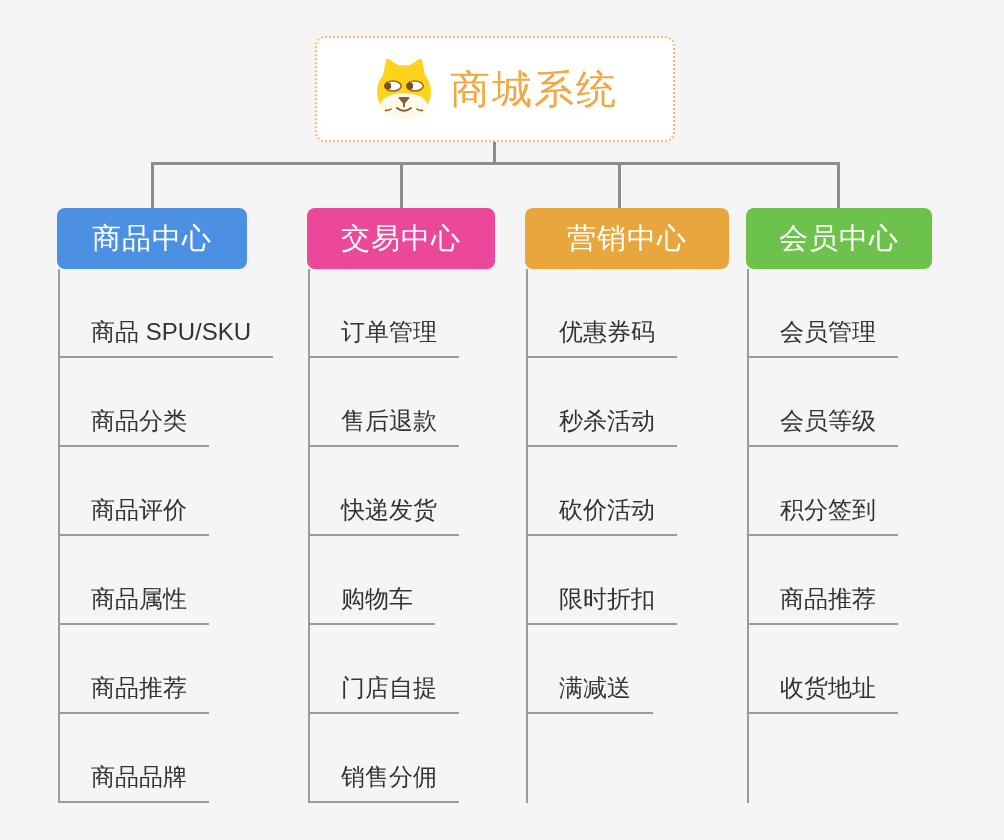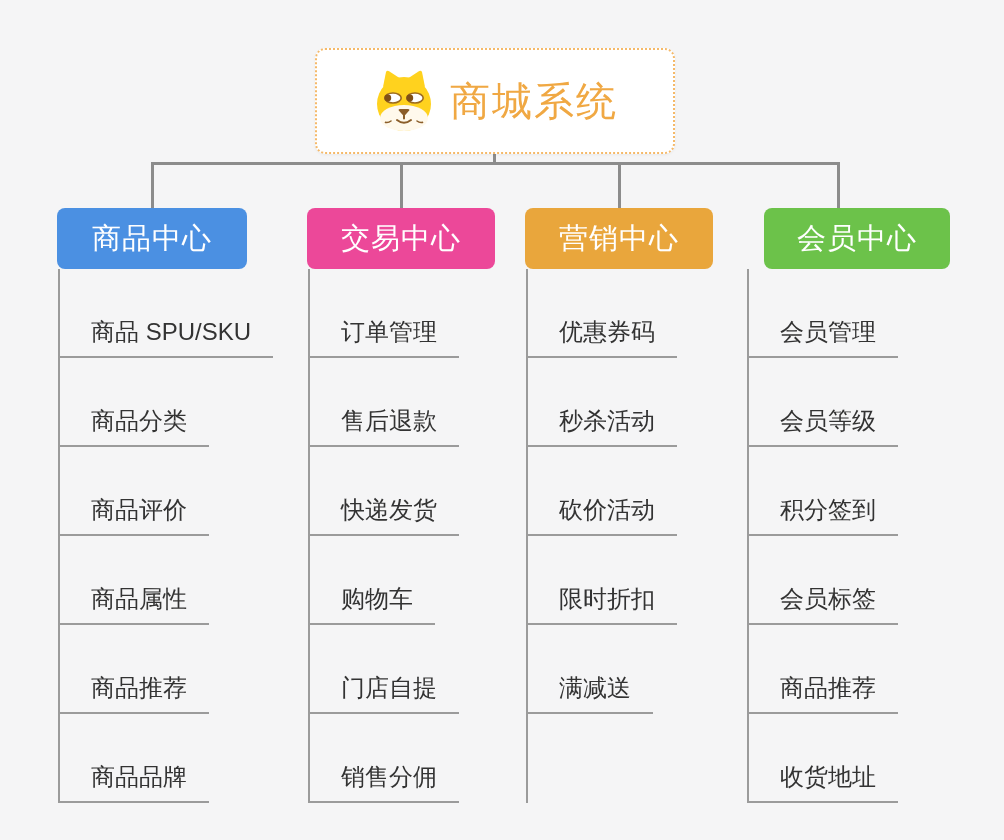--- a/index.html
+++ b/index.html
@@ -5,21 +5,21 @@
   html,body{margin:0;padding:0;}
   body{
     width:1004px;height:840px;
     background:#f5f5f6;
     position:relative;
     overflow:hidden;
     font-family:"Liberation Sans","DejaVu Sans",sans-serif;
   }
   
   .root-node{
-    position:absolute;left:315px;top:48px;width:360px;height:106px;
+    position:absolute;left:315px;top:36px;width:360px;height:106px;
     background:#ffffff;
     border:2px dotted #f5b969;
     border-radius:10px;
     box-sizing:border-box;
     display:flex;align-items:center;justify-content:center;gap:14px;
     box-shadow:0 1px 3px rgba(0,0,0,0.05);
     z-index:3;
   }
   .root-title{
     font-size:40px;
@@ -40,21 +40,21 @@
   
   .branch{position:absolute;top:208px;z-index:2;}
   .branch-box{
     height:61px;border-radius:8px;
     display:flex;align-items:center;justify-content:center;
     color:#ffffff;font-size:29px;letter-spacing:1px;
     position:relative;z-index:2;
   }
   .col-1{left:57px;}  .col-1 .branch-box{width:190px;align-items:center;}
   .col-2{left:307px;} .col-2 .branch-box{width:188px;}
-  .col-3{left:525px;} .col-3 .branch-box{width:188px;}
+  .col-3{left:525px;} .col-3 .branch-box{width:204px;}
   .col-4{left:746px;} .col-4 .branch-box{width:186px;}
   
   .leaves{
     margin-left:1px;
     position:relative;
   }
   .leaves::before{ 
     content:"";
     position:absolute;left:0;top:0;
     width:2px;height:534px;
@@ -169,37 +169,34 @@
       <div class="leaf">
           <span>限时折扣</span>
         </div>
       <div class="leaf">
           <span>满减送</span>
         </div>
     </div>
   </div>
 
   <div class="branch col-4">
-    <div class="branch-box" style="background-color: rgb(108, 194, 74); margin-left: 18px;">
+    <div class="branch-box" style="background-color: rgb(108, 194, 74);">
       <span>会员中心</span>
     </div>
     <div class="leaves">
       <div class="leaf">
           <span>会员管理</span>
         </div>
       <div class="leaf">
           <span>会员等级</span>
         </div>
       <div class="leaf">
           <span>积分签到</span>
         </div>
       <div class="leaf">
-          <span>会员标签</span>
-        </div>
-      <div class="leaf">
           <span>商品推荐</span>
         </div>
       <div class="leaf">
           <span>收货地址</span>
         </div>
     </div>
   </div>
 
 </div>
 

